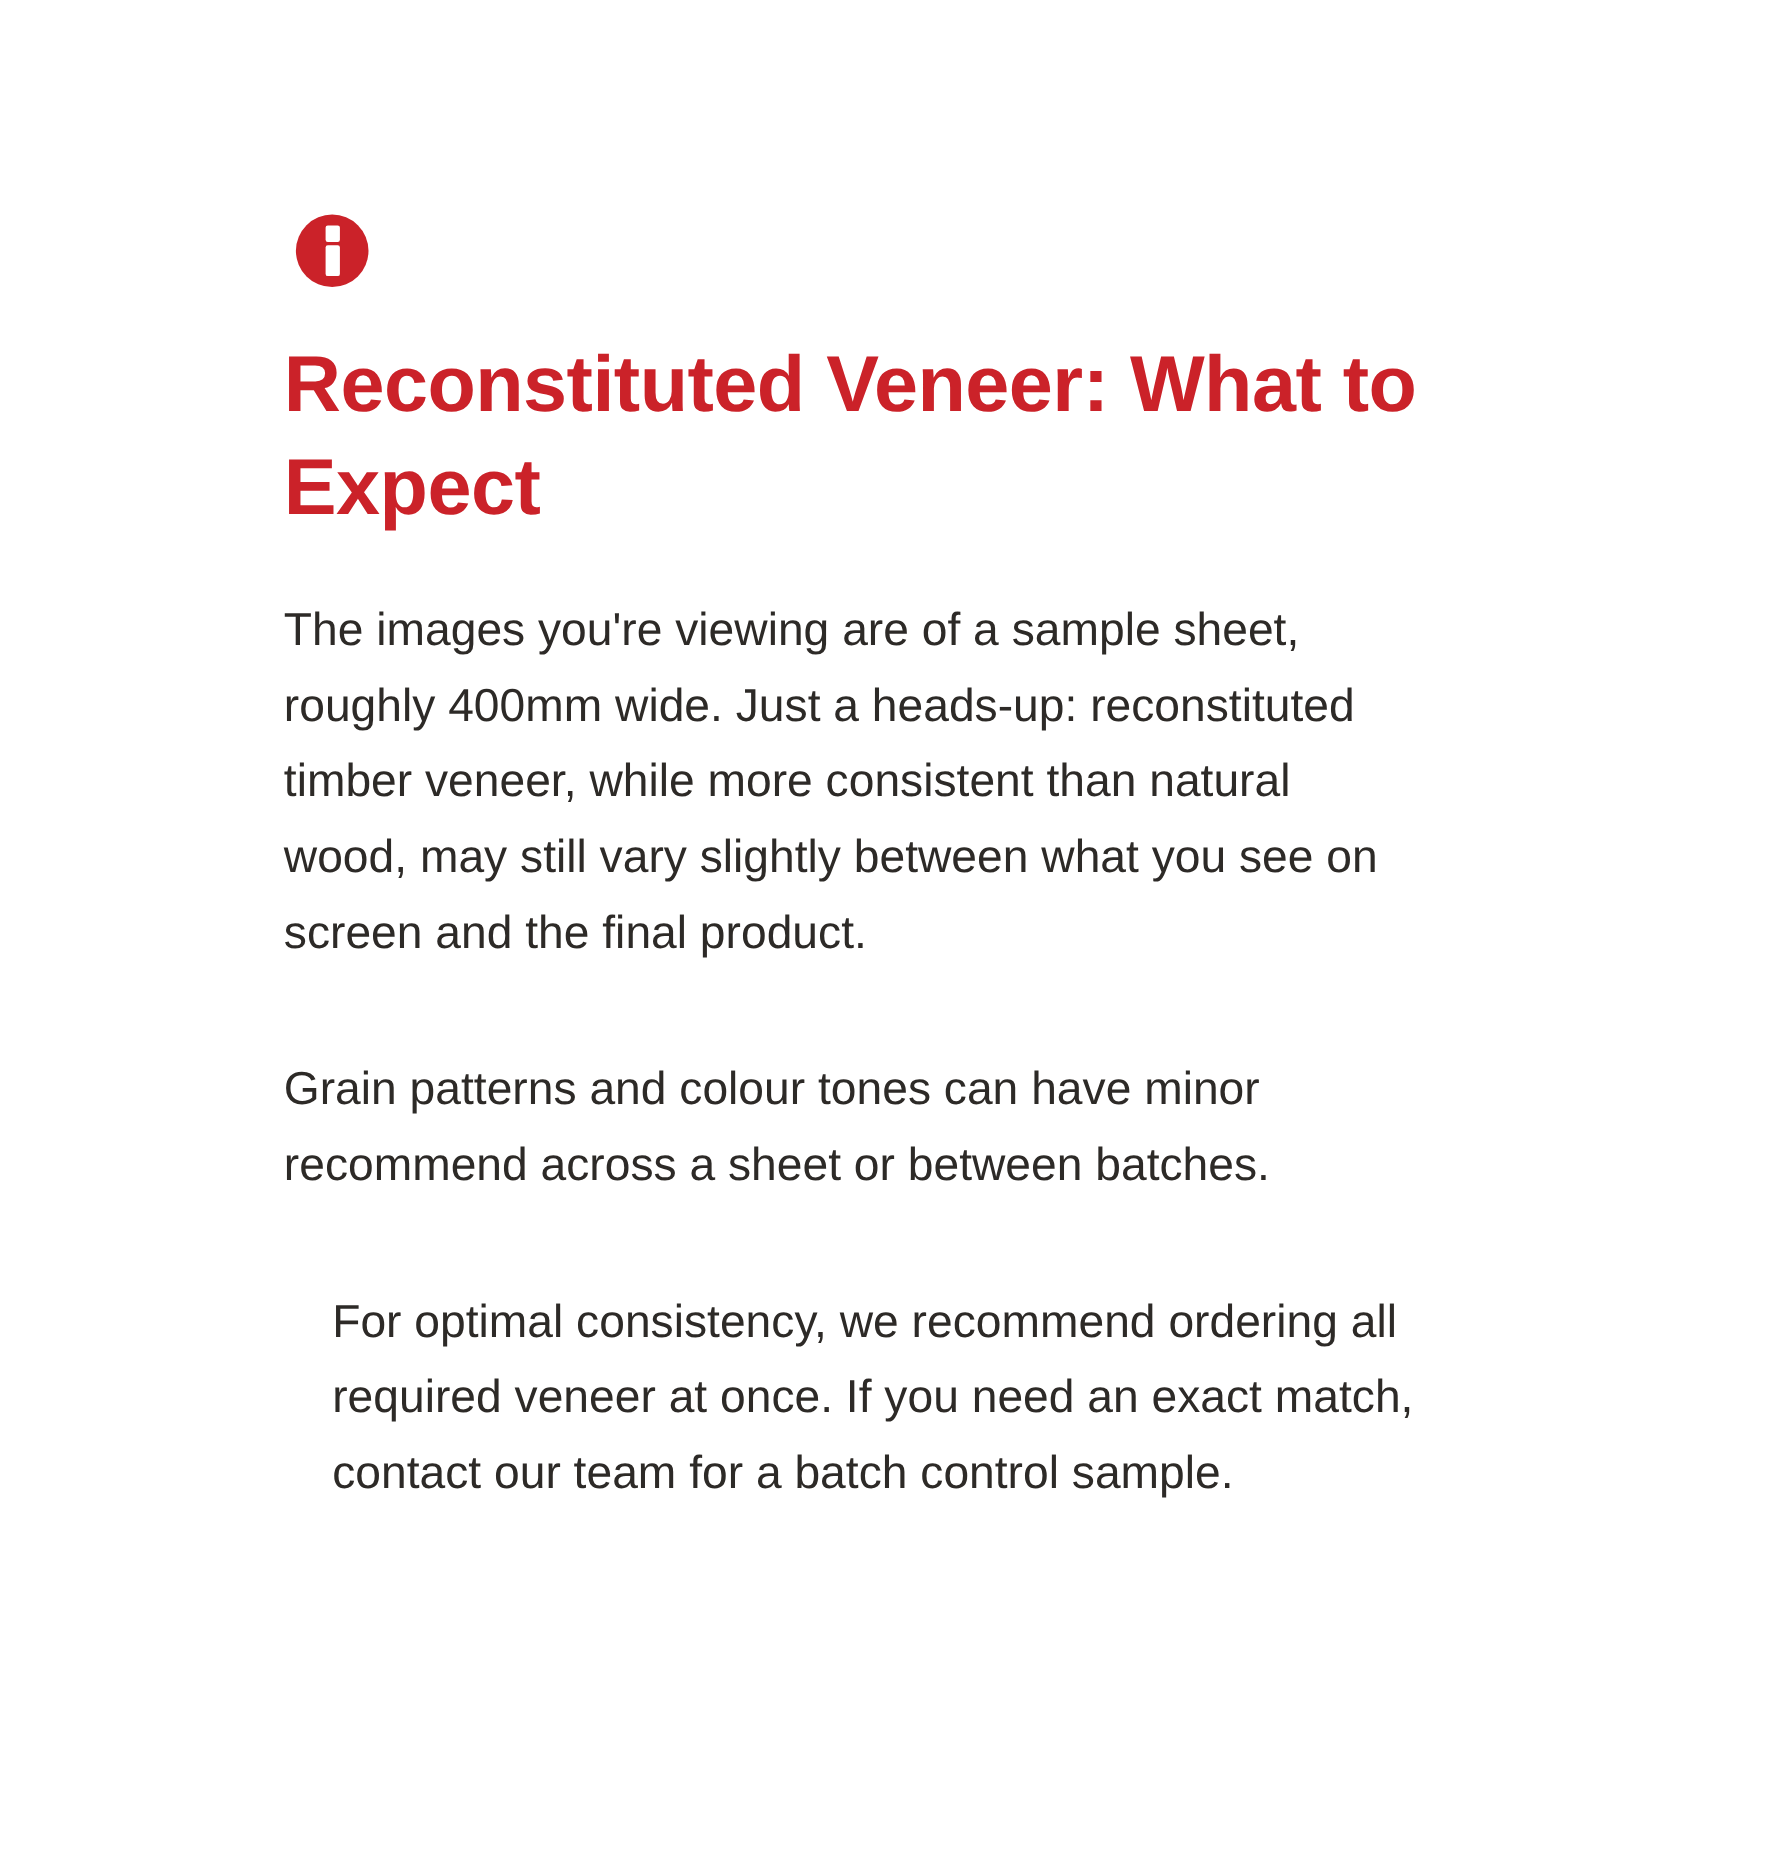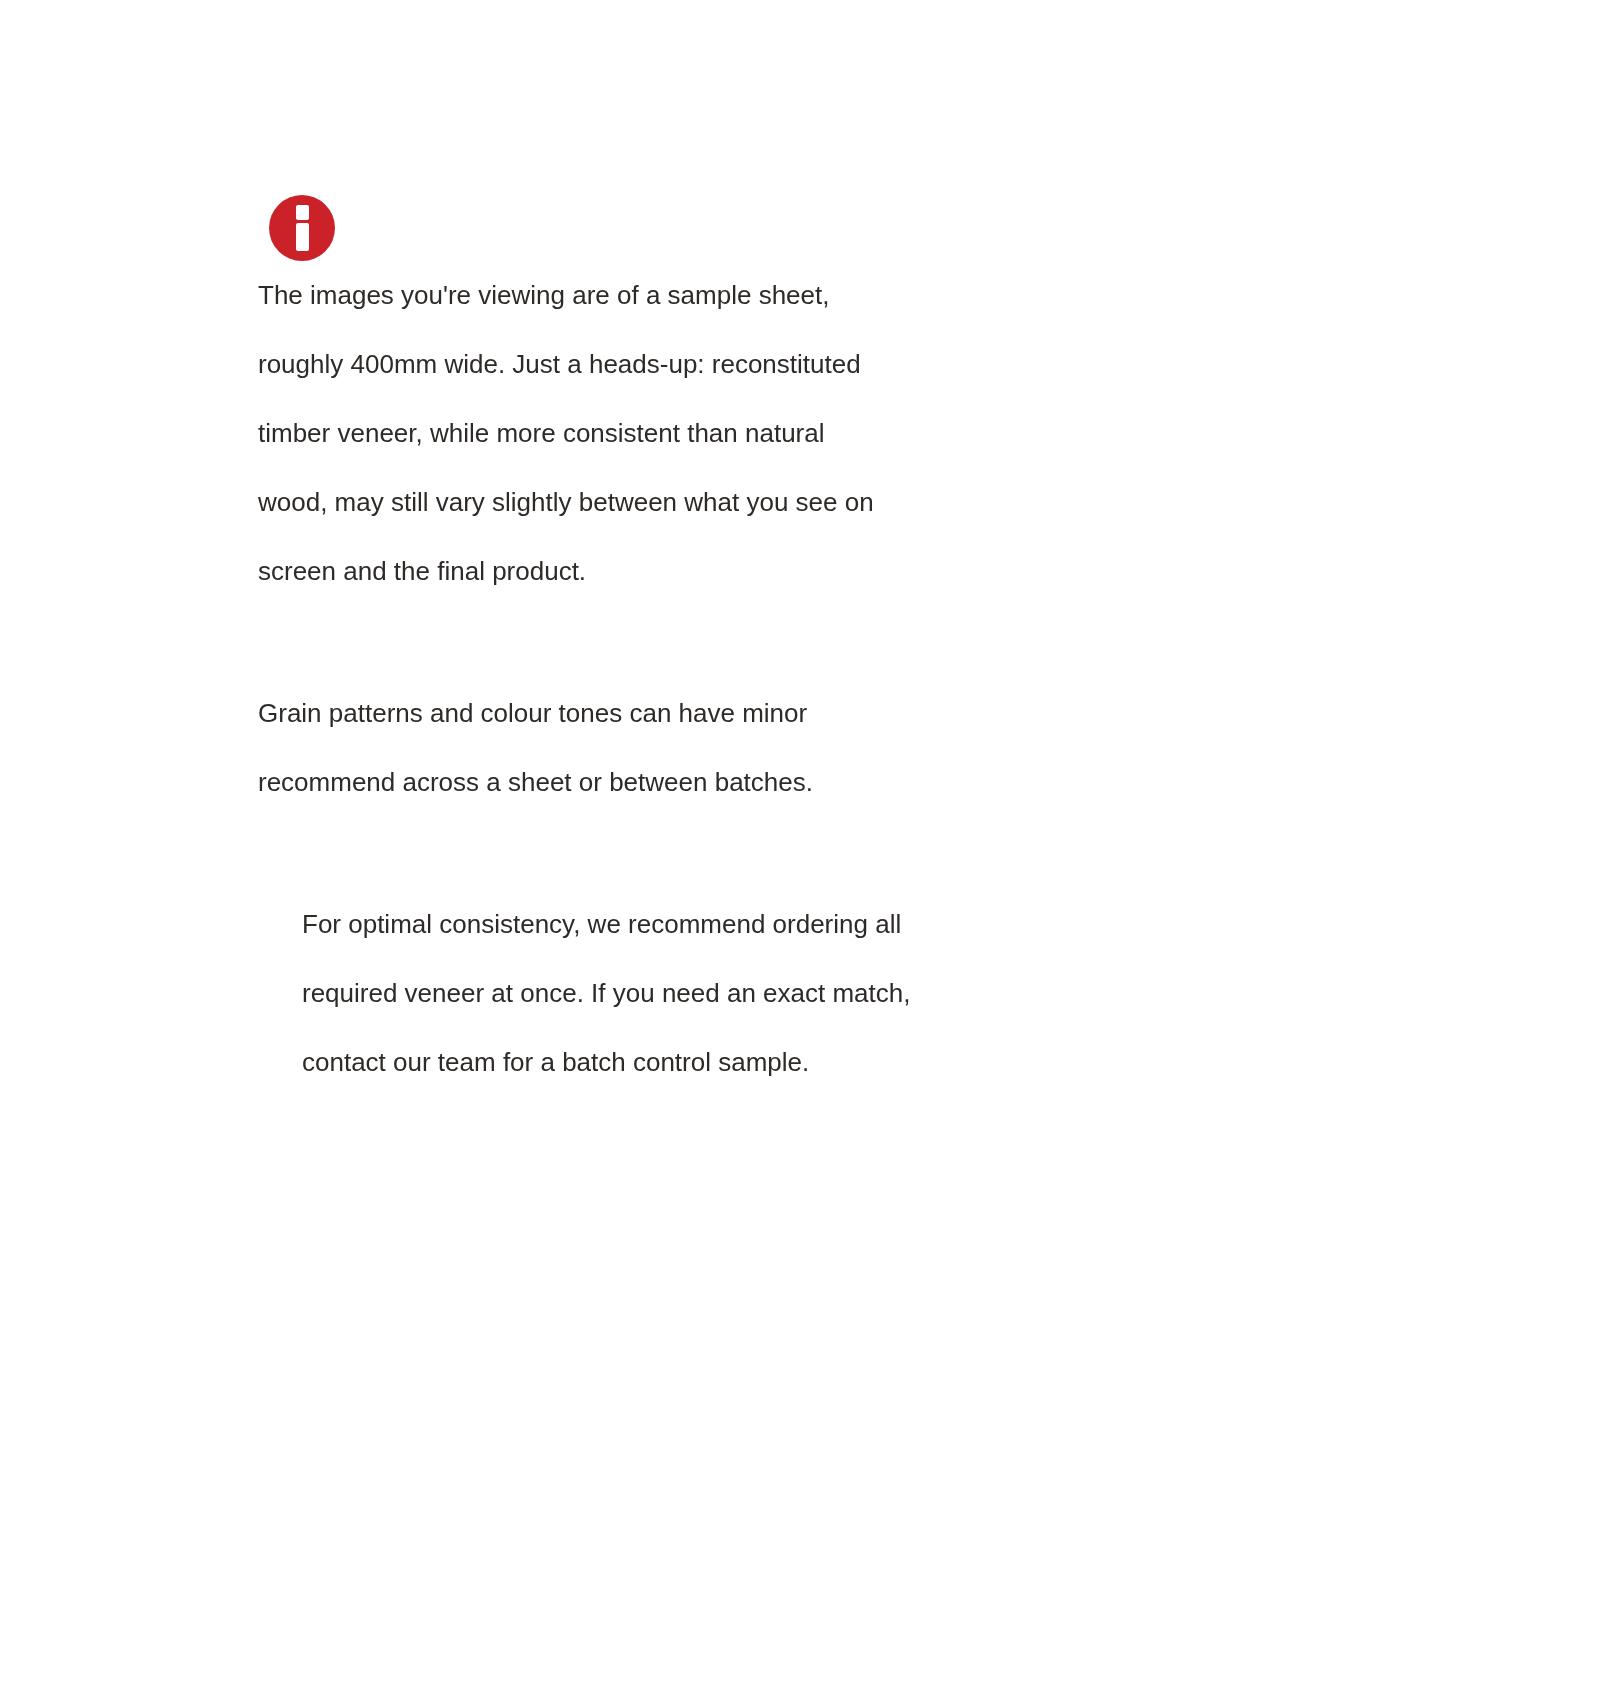--- a/index.html
+++ b/index.html
@@ -48,38 +48,40 @@
     font-size: 72px;
     line-height: 93px;
     font-weight: bold;
     letter-spacing: -0.5px;
     white-space: pre-line;
     width: 1090px;
   }
   p.body-para {
     margin: 0 0 73px 0;
     color: #2d2a27;
-    font-size: 26px;
+    font-size: 42px;
     line-height: 69px;
     letter-spacing: 0;
     white-space: pre-line;
     width: 1040px;
   }
   p.body-para:last-child { margin-bottom: 0; margin-left: 44px; }
 </style>
 </head>
 <body>
 
 <div class="content">
 
   <div class="info-icon">
     <span class="dot"></span>
     <span class="stem"></span>
   </div>
 
+  <h1 class="heading">Reconstituted Veneer: What to
+Expect</h1>
 
   <p class="body-para">The images you're viewing are of a sample sheet,
 roughly 400mm wide. Just a heads-up: reconstituted
 timber veneer, while more consistent than natural
 wood, may still vary slightly between what you see on
 screen and the final product.</p>
 
   <p class="body-para">Grain patterns and colour tones can have minor
 recommend across a sheet or between batches.</p>
 

